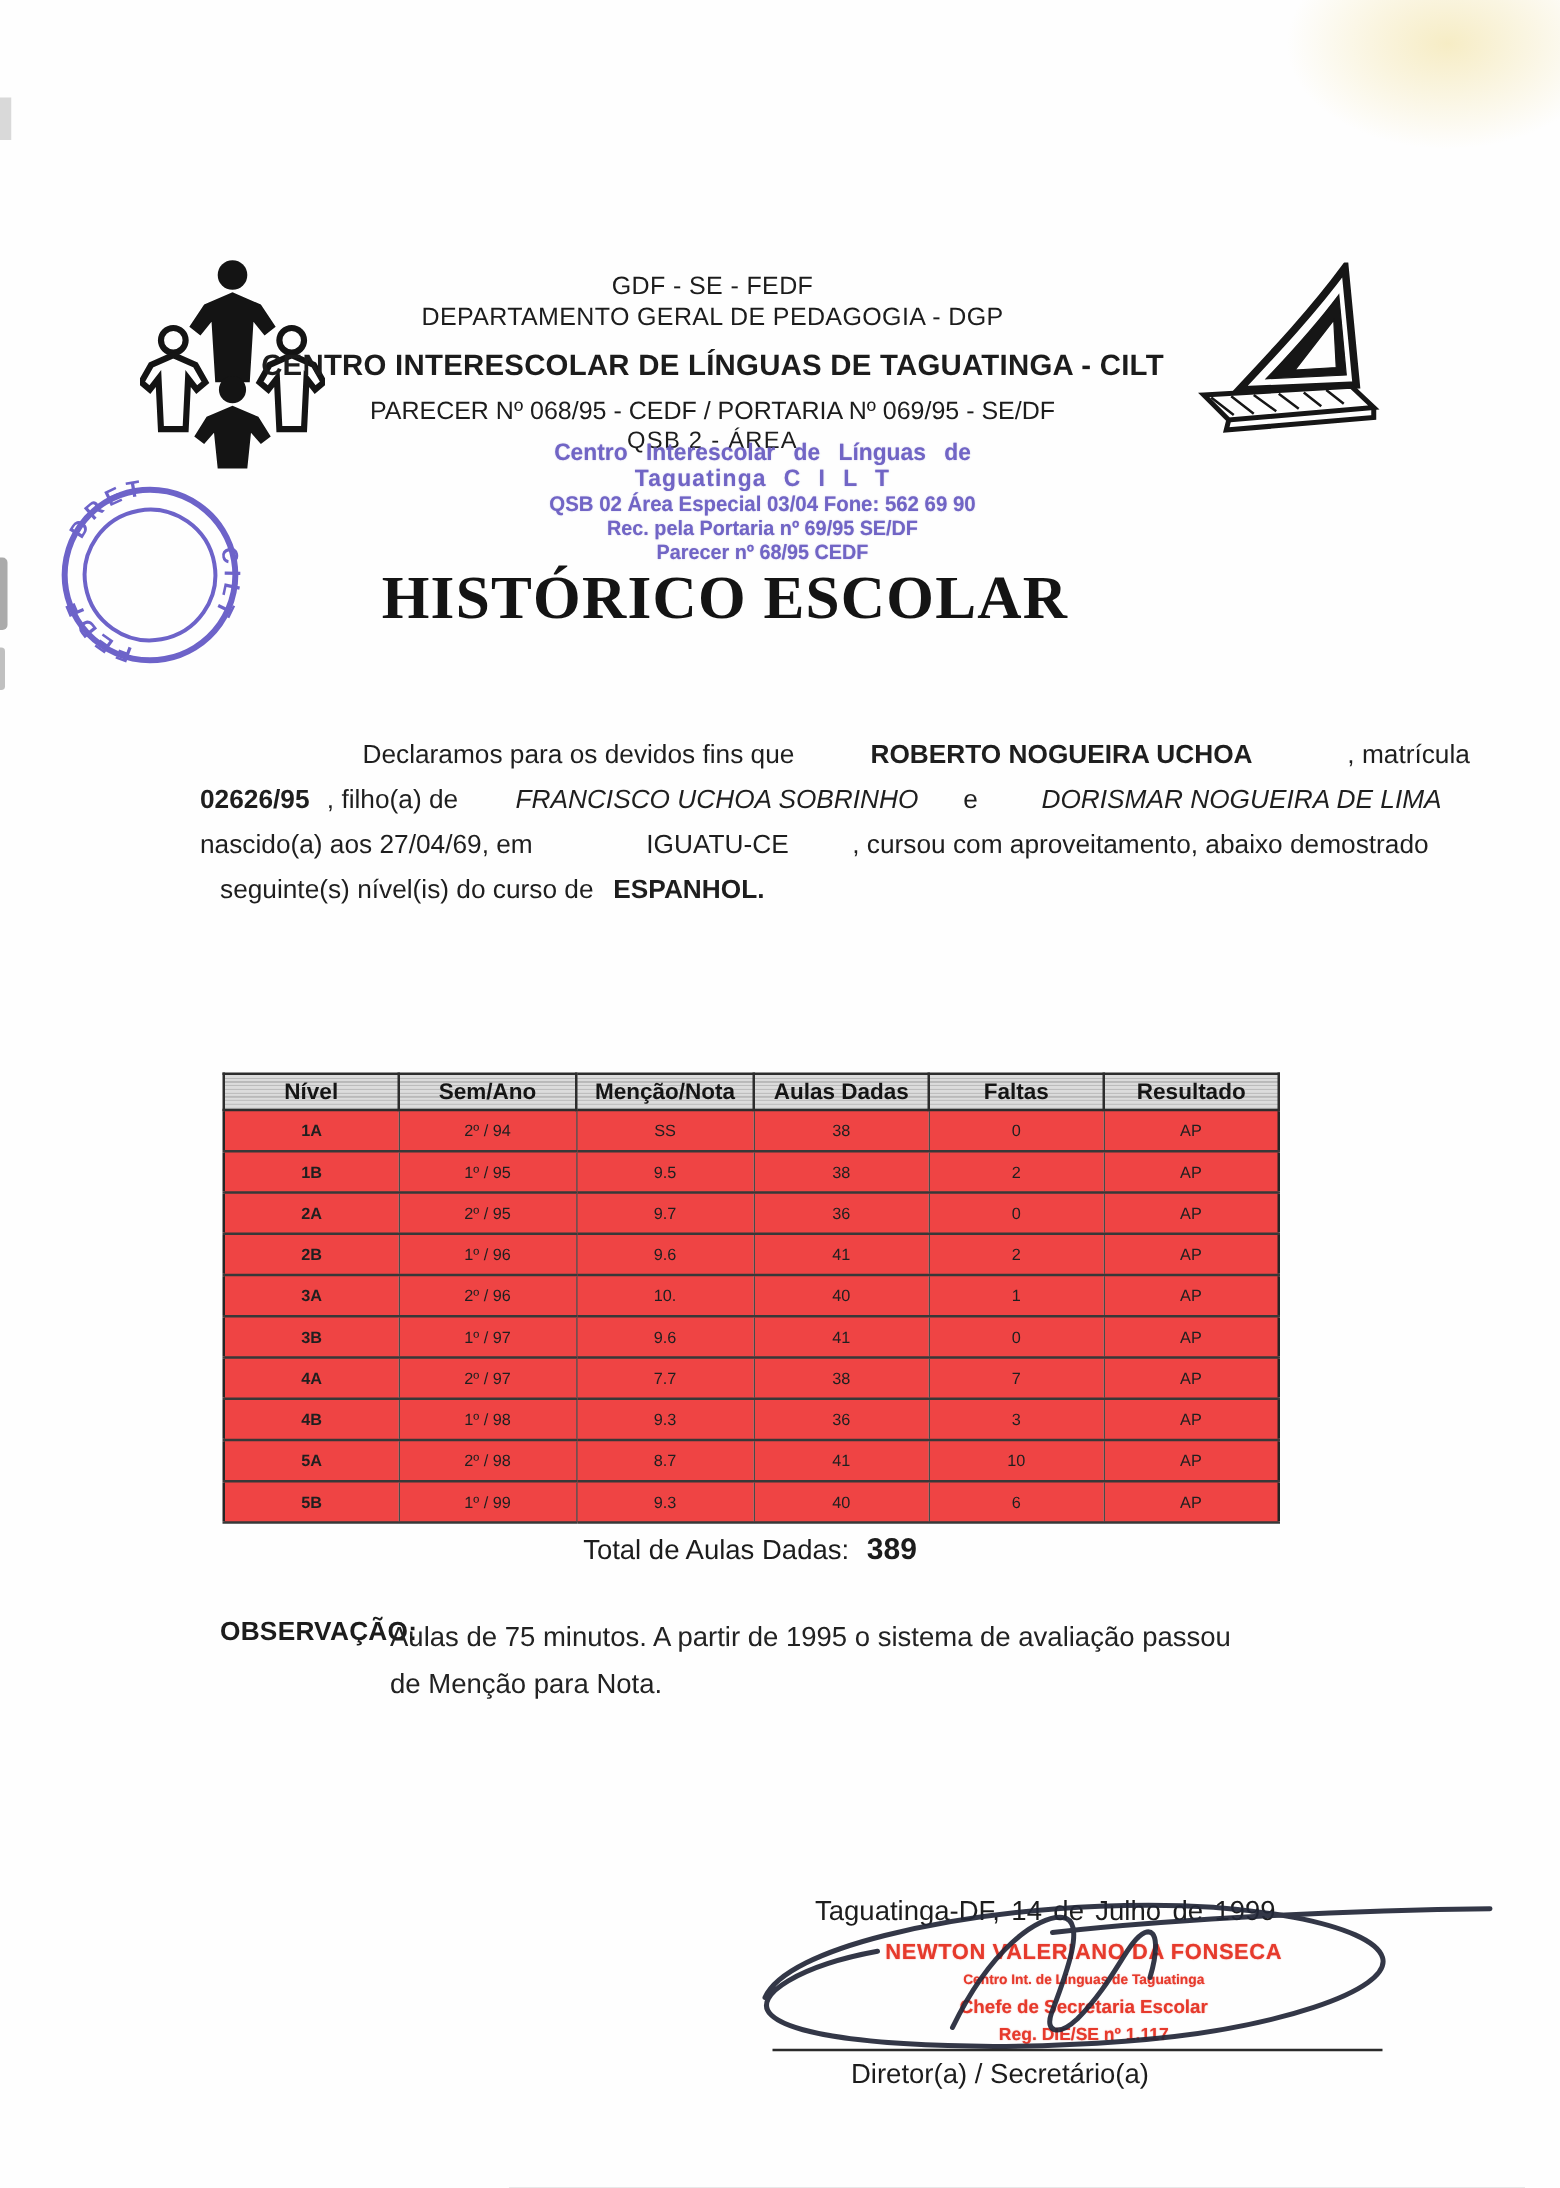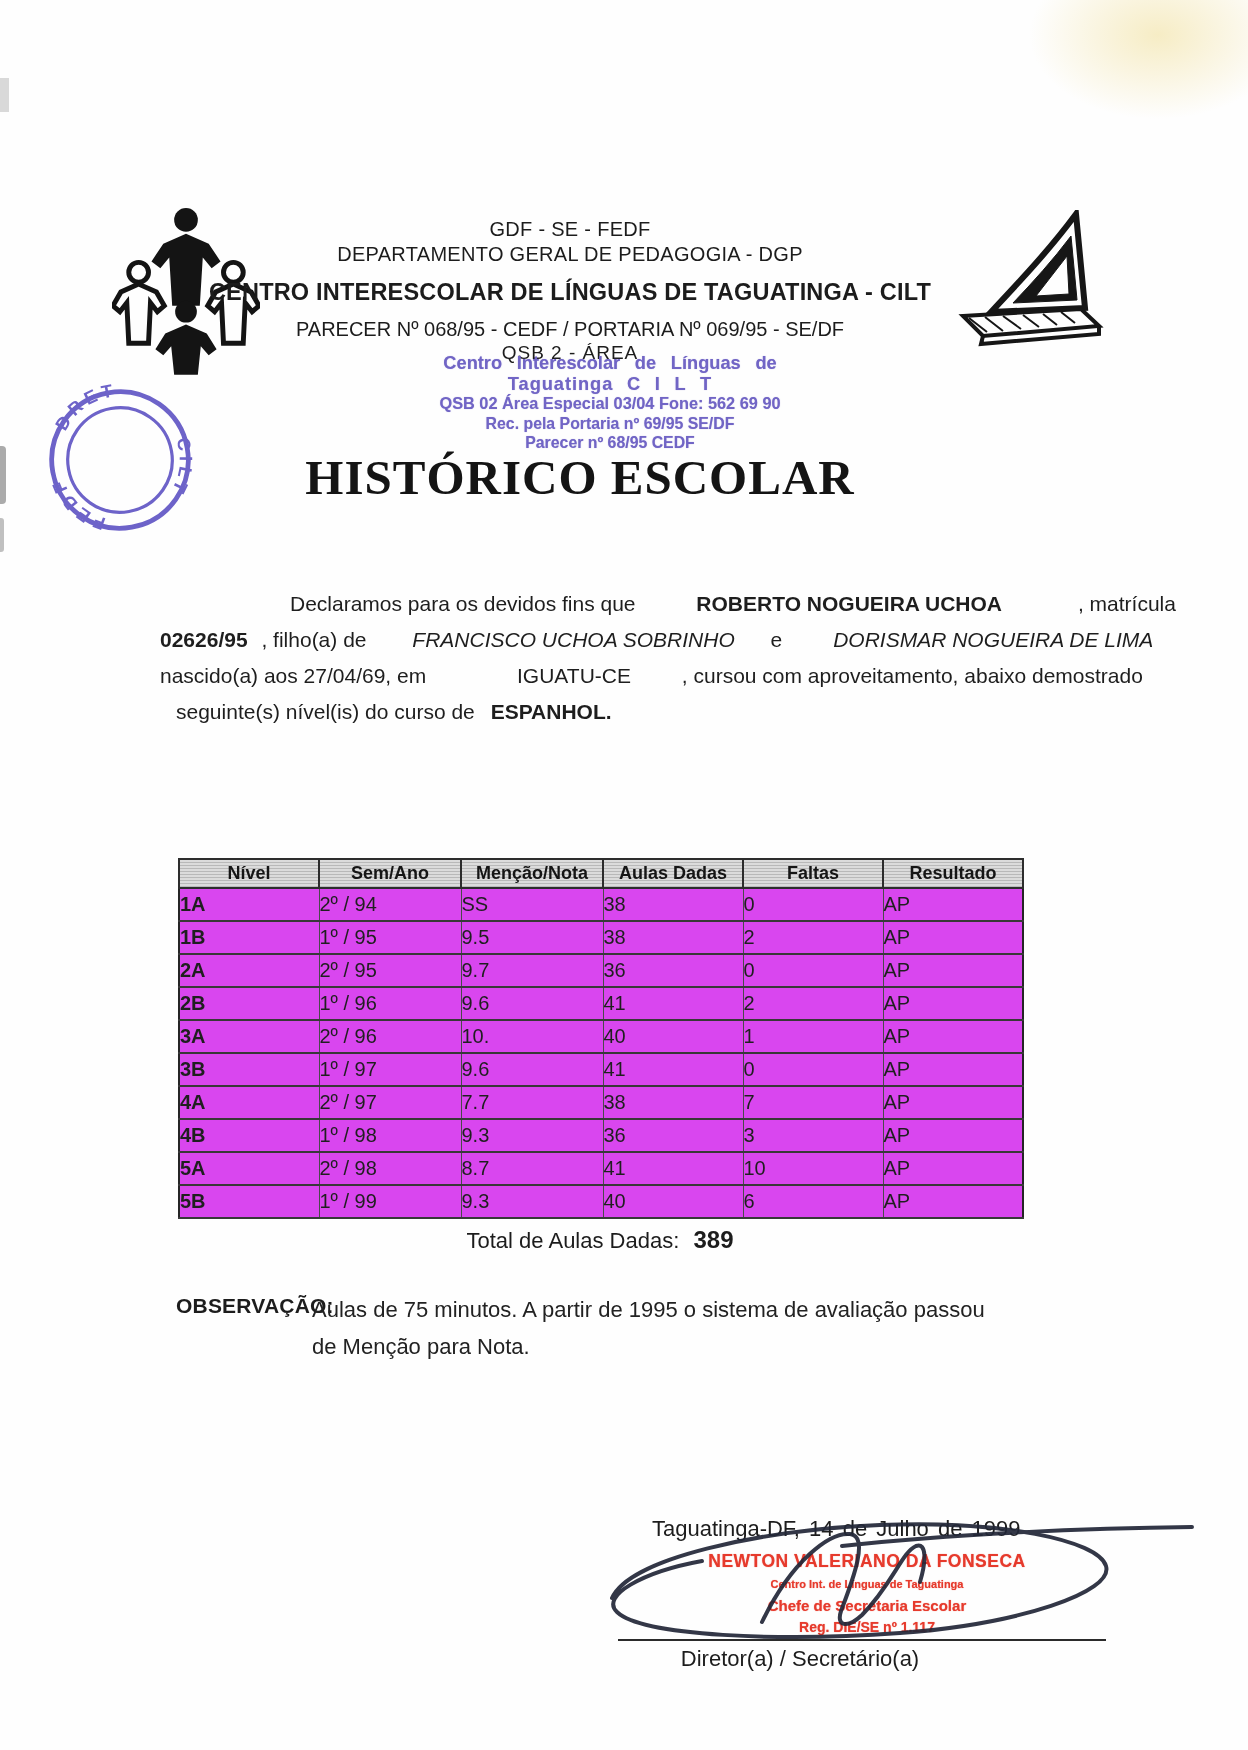--- a/index.html
+++ b/index.html
@@ -56,24 +56,24 @@
 
   
   table.grades{ position:absolute; left:178px; top:858px; width:844px;
     border-collapse:collapse; table-layout:fixed; }
   table.grades th{
     height:29px; font-size:18px; font-weight:bold; color:#151515; text-align:center;
     border:2px solid #2d2d2d;
     background:repeating-linear-gradient(0deg,#b9b9b9 0 1px,#dcdcdc 1px 3px);
   }
   table.grades td{
-    height:33px; font-size:20px; text-align:left; color:#1f1f1f;
+    height:33px; font-size:13px; text-align:center; color:#1f1f1f;
     border-left:1.5px solid #4a4a4a; border-right:1.5px solid #4a4a4a;
     border-top:2.5px solid #383838; border-bottom:2.5px solid #383838;
-    background:#d946ef;
+    background:#ef4444;
   }
   table.grades{ border:2.5px solid #252525; }
 
   
   .total{ left:178px; top:1226px; width:844px; text-align:center; font-size:22px;}
   .total .val{ font-weight:bold; font-size:24px; margin-left:8px;}
 
   
   .obs-label{ left:176px; top:1294px; font-size:21px; font-weight:bold; letter-spacing:.2px;}
   .obs-text{ left:312px; top:1291px; width:740px; font-size:22px; line-height:37px; color:#222;}

